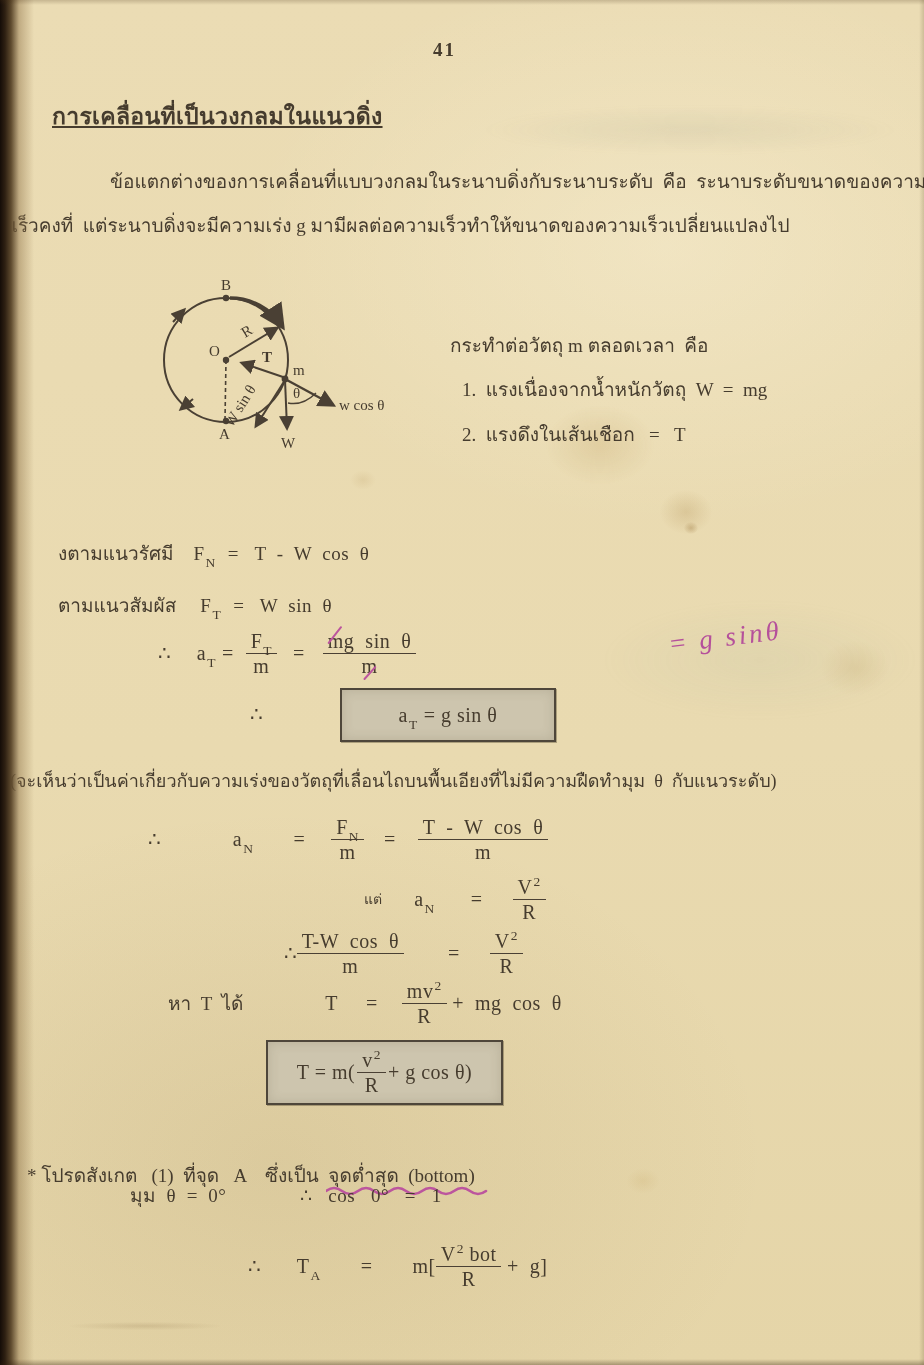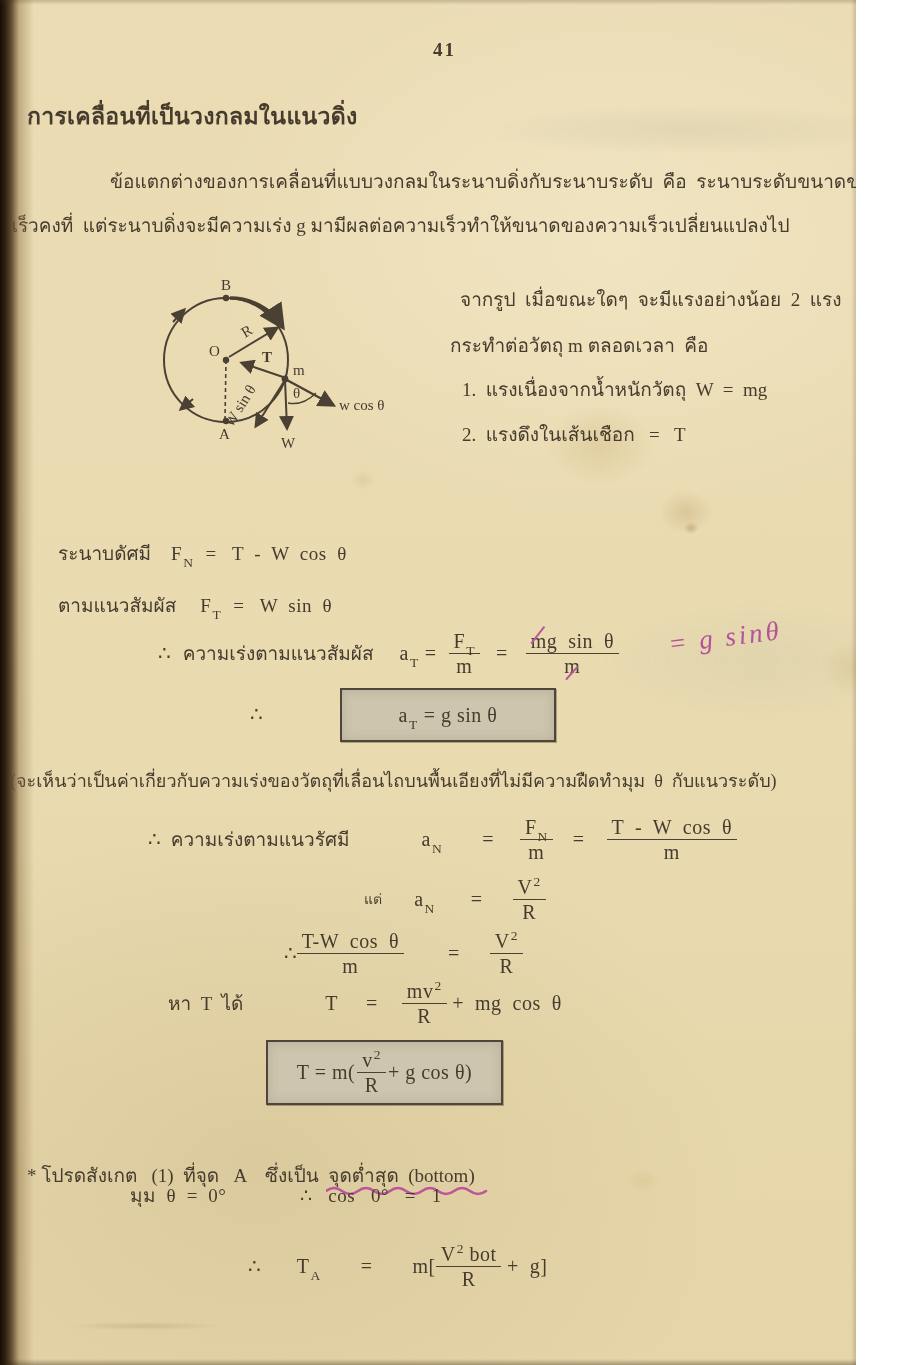--- a/index.html
+++ b/index.html
@@ -1,17 +1,17 @@
 <!DOCTYPE html>
 <html><head>
 <meta charset="utf-8">
 <style>
   html,body{margin:0;padding:0;}
   .page{
-    position:relative; width:856px; height:1365px; overflow:hidden;
+    position:relative; width:924px; height:1365px; overflow:hidden;
     font-family:"Liberation Serif","DejaVu Serif",serif;
     color:#463c2e;
     background:
       radial-gradient(ellipse 600px 400px at 72% 18%, rgba(255,249,228,0.30), rgba(255,249,228,0) 70%),
       radial-gradient(ellipse 700px 500px at 30% 85%, rgba(120,92,40,0.10), rgba(120,92,40,0) 70%),
       linear-gradient(180deg,#ebdcb4 0%, #e9dab0 55%, #e5d5a8 100%);
   }
   
   .binding{position:absolute;left:0;top:0;bottom:0;width:34px;
     background:linear-gradient(90deg,#140c07 0px,#2e2012 5px,#5e4a2e 11px,rgba(140,112,70,0.45) 19px,rgba(140,112,70,0) 34px);}
@@ -54,21 +54,21 @@
     <div class="stain" style="left:660px;top:490px;width:52px;height:44px;background:radial-gradient(ellipse,rgba(158,118,52,0.20),rgba(158,118,52,0) 72%);"></div>
     <div class="stain" style="left:684px;top:522px;width:14px;height:12px;background:radial-gradient(ellipse,rgba(140,100,40,0.30),rgba(140,100,40,0) 75%);"></div>
     <div class="stain" style="left:600px;top:600px;width:320px;height:120px;background:radial-gradient(ellipse,rgba(150,170,150,0.10),rgba(150,170,150,0) 70%);filter:blur(3px);"></div>
     <div class="stain" style="left:820px;top:640px;width:70px;height:56px;background:radial-gradient(ellipse,rgba(172,136,70,0.15),rgba(172,136,70,0) 70%);"></div>
     <div class="stain" style="left:626px;top:1168px;width:34px;height:26px;background:radial-gradient(ellipse,rgba(180,140,60,0.12),rgba(180,140,60,0) 70%);"></div>
     <div class="stain" style="left:70px;top:1322px;width:150px;height:8px;border-radius:40%;background:radial-gradient(ellipse,rgba(120,90,50,0.16),rgba(120,90,50,0) 75%);"></div>
     <div class="stain" style="left:350px;top:470px;width:26px;height:20px;background:radial-gradient(ellipse,rgba(160,120,55,0.12),rgba(160,120,55,0) 70%);"></div>
   </div>
 
   <div class="t pageno" style="left:433px;top:36px;">41</div>
-  <div class="t title" style="left:27px;top:100px;">การเคลื่อนที่เป็นวงกลมในแนวดิ่ง</div>
+  <div class="t title" style="left:52px;top:100px;text-decoration:underline;">การเคลื่อนที่เป็นวงกลมในแนวดิ่ง</div>
 
   <div class="t" style="left:110px;top:168px;">ข้อแตกต่างของการเคลื่อนที่แบบวงกลมในระนาบดิ่งกับระนาบระดับ  คือ  ระนาบระดับขนาดของความ</div>
   <div class="t" style="left:8px;top:212px;">'เร็วคงที่  แต่ระนาบดิ่งจะมีความเร่ง g มามีผลต่อความเร็วทำให้ขนาดของความเร็วเปลี่ยนแปลงไป</div>
 
   <svg width="330" height="200" viewBox="0 0 330 200" style="position:absolute;left:125px;top:276px;">
     <defs>
       <marker id="ah" viewBox="0 0 10 10" refX="8" refY="5" markerWidth="7.5" markerHeight="7.5" orient="auto-start-reverse">
         <path d="M0 0 L10 5 L0 10 z" fill="#4a4034"></path>
       </marker>
     </defs>
@@ -92,39 +92,37 @@
     <text x="94" y="163">A</text>
     <text x="120" y="62" transform="rotate(-31 120 62)">R</text>
     <text x="137" y="86" font-weight="bold">T</text>
     <text x="168" y="99">m</text>
     <text x="156" y="172">W</text>
     <text x="214" y="134">w cos θ</text>
     <text x="107" y="152" transform="rotate(-58 107 152)">W sin θ</text>
     <text x="168" y="122" font-size="14">θ</text>
   </svg>
 
-  <div class="t" style="left:460px;top:286px;">จากรูป  เมื่อขณะใดๆ  จะมีแรงอย่างน้อย  2  แรง</div>
   <div class="t" style="left:450px;top:332px;">กระทำต่อวัตถุ m ตลอดเวลา  คือ</div>
   <div class="t" style="left:462px;top:376px;">1.  แรงเนื่องจากน้ำหนักวัตถุ  W  =  mg</div>
   <div class="t" style="left:462px;top:421px;">2.  แรงดึงในเส้นเชือก   =   T</div>
 
   <div class="row" style="left:58px;top:538px;">
-    <span>ระนาบดัศมี</span>
+    <span>งตามแนวรัศมี</span>
     <span class="ml20 math"><span>F</span><span class="sub">N</span></span>
     <span class="ml12 math">=   T  -  W  cos  θ</span>
   </div>
   <div class="row" style="left:58px;top:590px;">
     <span>ตามแนวสัมผัส</span>
     <span class="ml24 math"><span>F</span><span class="sub">T</span></span>
     <span class="ml12 math">=   W  sin  θ</span>
   </div>
 
   <div class="mrow" style="left:158px;top:626px;height:54px;">
     <span>∴</span>
-    <span class="ml12" style="font-size:19px;">ความเร่งตามแนวสัมผัส</span>
     <span class="ml26 math"><span>a</span><span class="sub">T</span></span>
     <span class="ml6 math">=</span>
     <span class="frac ml12 math">
       <span class="num"><span>F</span><span class="sub">T</span></span>
       <span class="den">m</span>
     </span>
     <span class="ml16 math">=</span>
     <span class="frac ml18 math" style="position:relative;">
       <span class="num">mg  sin  θ</span>
       <span class="den">m</span>
@@ -136,21 +134,20 @@
 
   <div class="t" style="left:250px;top:700px;font-size:20px;">∴</div>
   <div class="box" style="left:340px;top:688px;width:212px;height:50px;">
     <span class="math"><span>a</span><span class="sub">T</span><span style="margin-left:6px;">=  g  sin  θ</span></span>
   </div>
 
   <div class="t" style="left:10px;top:768px;font-size:18px;">(จะเห็นว่าเป็นค่าเกี่ยวกับความเร่งของวัตถุที่เลื่อนไถบนพื้นเอียงที่ไม่มีความฝืดทำมุม  θ  กับแนวระดับ)</div>
 
   <div class="mrow" style="left:148px;top:812px;height:54px;">
     <span>∴</span>
-    <span class="ml10" style="font-size:19px;">ความเร่งตามแนวรัศมี</span>
     <span class="ml72 math"><span>a</span><span class="sub">N</span></span>
     <span class="ml40 math">=</span>
     <span class="frac ml26 math">
       <span class="num"><span>F</span><span class="sub">N</span></span>
       <span class="den">m</span>
     </span>
     <span class="ml20 math">=</span>
     <span class="frac ml22 math">
       <span class="num">T  -  W  cos  θ</span>
       <span class="den">m</span>

